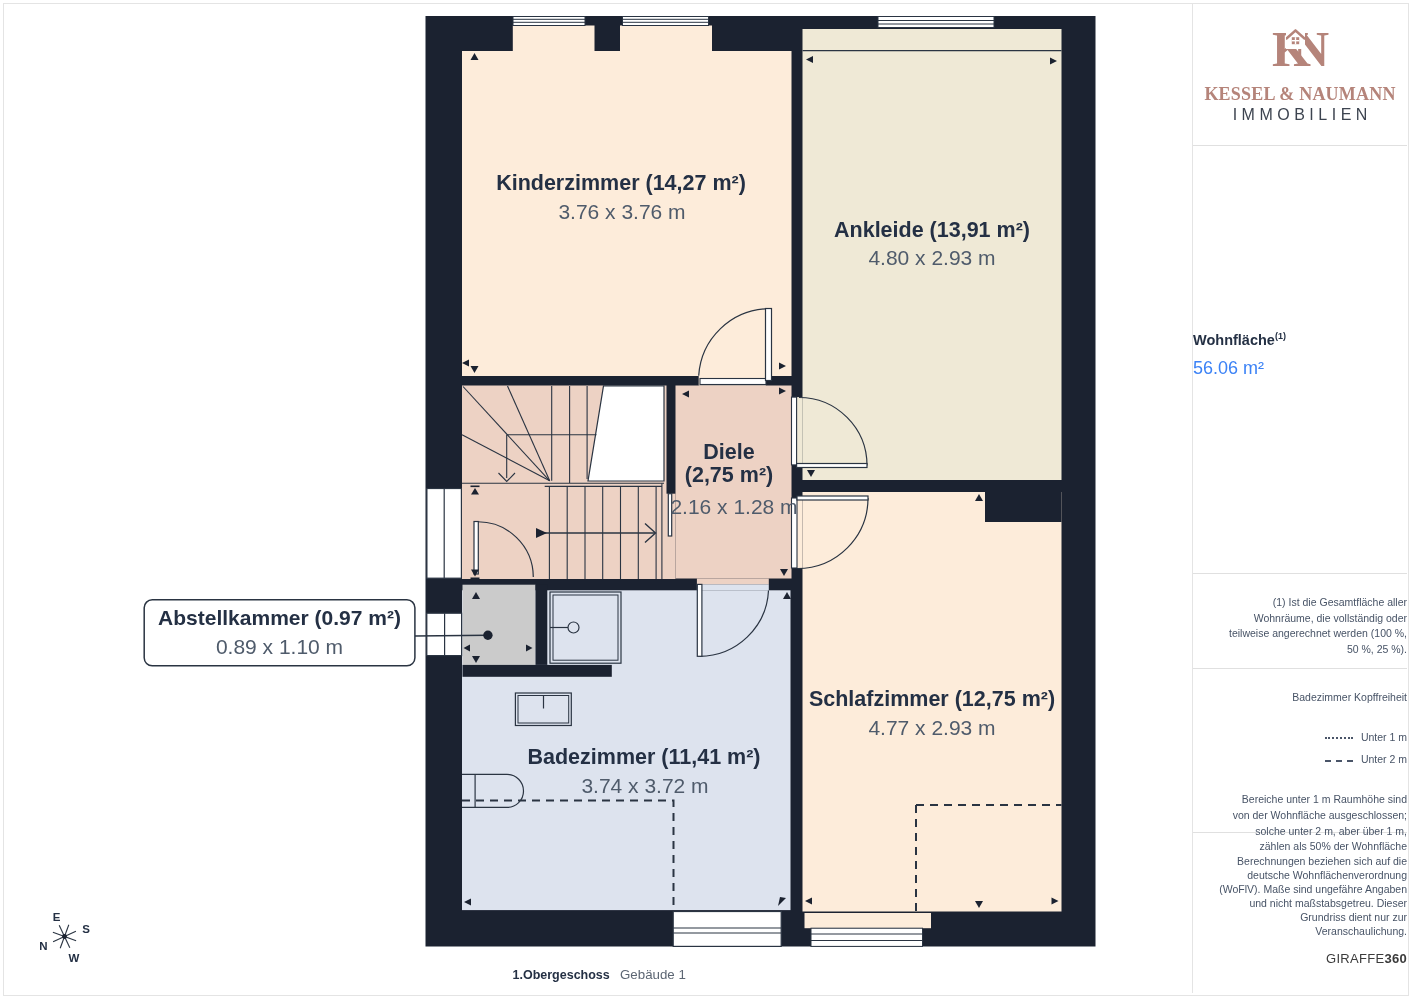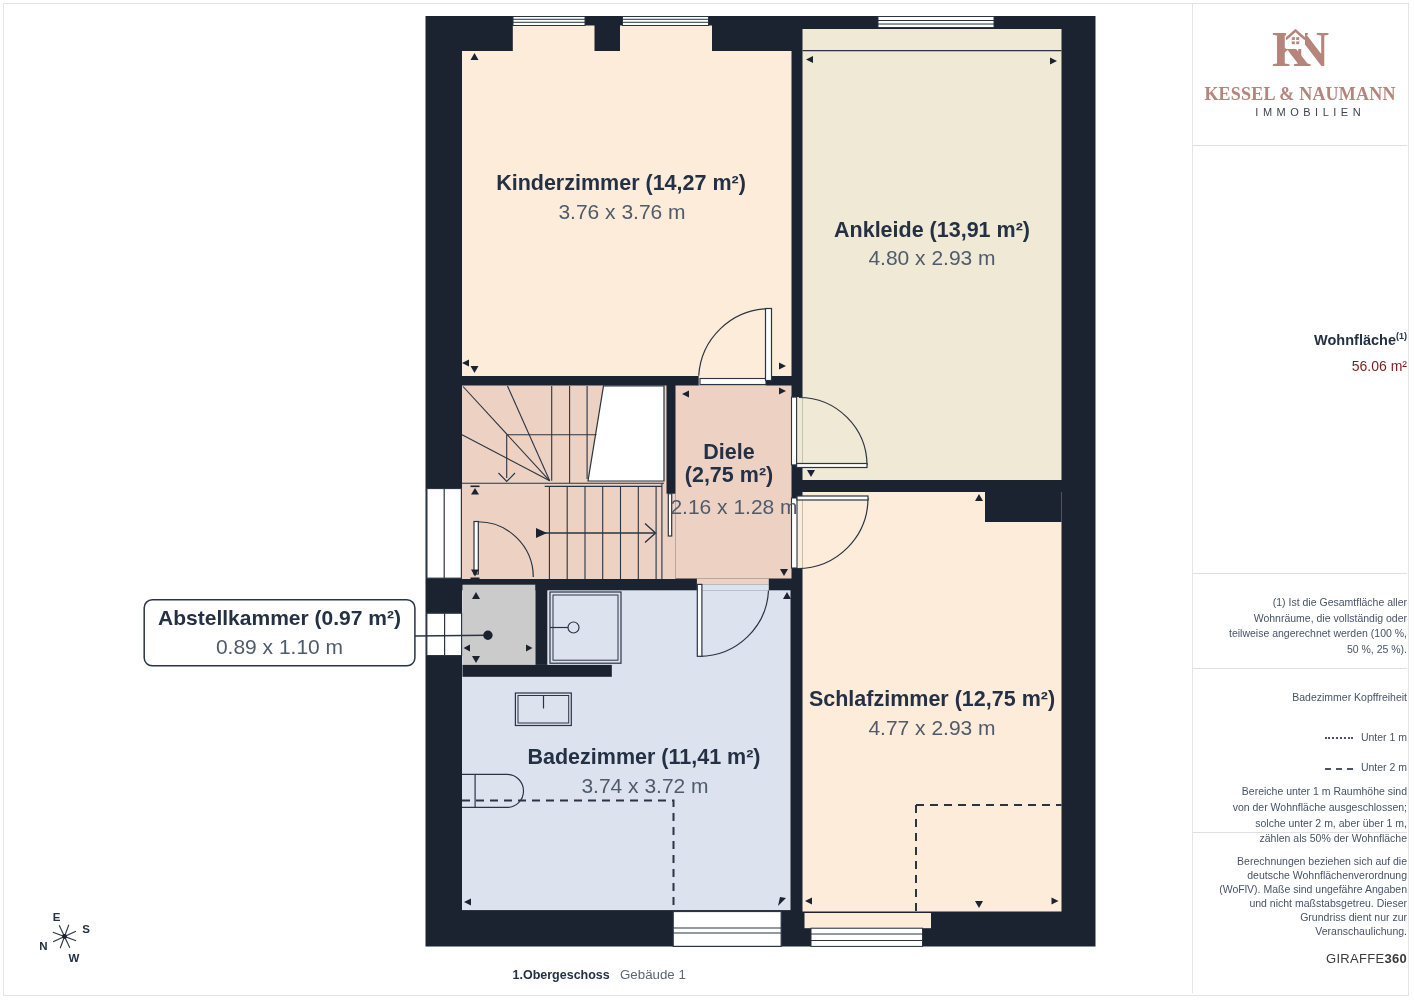--- a/index.html
+++ b/index.html
@@ -266,35 +266,35 @@
   <svg class="abs" style="left:93px;top:25px" width="19" height="20" viewBox="0 0 19 20">
     <rect x="0" y="0" width="19" height="20" fill="#fff"></rect>
     <path d="M9.5 1.5 L18.5 9.5 M9.5 1.5 L0.5 9.5" stroke="#b5847a" stroke-width="2.4" fill="none" stroke-linecap="round"></path>
     <rect x="5.8" y="8.2" width="7.4" height="7" fill="#b5847a"></rect>
     <line x1="9.5" y1="8.2" x2="9.5" y2="15.2" stroke="#fff" stroke-width="1.4"></line>
     <line x1="5.8" y1="11.7" x2="13.2" y2="11.7" stroke="#fff" stroke-width="1.4"></line>
   </svg>
 
   <div class="abs" style="left:0;top:80px;width:214px;text-align:center;font-family:Liberation Serif, serif;font-weight:bold;font-size:18px;color:#b5847a;letter-spacing:0.2px">KESSEL &amp; NAUMANN</div>
 
-  <div class="abs" style="left:8px;top:102px;width:214px;text-align:center;font-size:11px;color:#3d4450;letter-spacing:4.5px;text-indent:4.5px">IMMOBILIEN</div>
-</div>
-
-<div class="abs" style="left:1193px;top:145px;width:214px;height:428px;border-bottom:1px solid #e0e0e0;text-align:right">
+  <div class="abs" style="left:0;top:102px;width:214px;text-align:center;font-size:16px;color:#3d4450;letter-spacing:4.5px;text-indent:4.5px">IMMOBILIEN</div>
+</div>
+
+<div class="abs" style="left:1193px;top:145px;width:214px;height:428px;border-bottom:1px solid #e0e0e0;text-align:left">
   <div style="margin-top:186px;font-size:14.5px;font-weight:bold;color:#243044">Wohnfläche<span style="font-size:9px;vertical-align:super">(1)</span></div>
-  <div style="margin-top:10px;font-size:14px;color:#7f1d1d">56.06 m²</div>
+  <div style="margin-top:10px;font-size:18px;color:#3b82f6">56.06 m²</div>
 </div>
 
 <div class="abs sbtxt" style="left:1193px;top:574px;width:214px;height:94px;border-bottom:1px solid #e0e0e0">
   <div style="margin-top:21px">(1) Ist die Gesamtfläche aller<br>Wohnräume, die vollständig oder<br>teilweise angerechnet werden (100 %,<br>50 %, 25 %).</div>
 </div>
 
 <div class="abs sbtxt" style="left:1193px;top:668px;width:214px;height:164px;border-bottom:1px solid #e0e0e0">
   <div style="margin-top:22px">Badezimmer Kopffreiheit</div>
   <div style="margin-top:24px"><span style="display:inline-block;width:28px;border-top:2px dotted #4a5568;vertical-align:middle;margin-right:8px"></span>Unter 1 m</div>
-  <div style="margin-top:15px"><span style="display:inline-block;width:28px;border-top:2px dashed #4a5568;vertical-align:middle;margin-right:8px"></span>Unter 2 m</div>
-  <div style="margin-top:8px">Bereiche unter 1 m Raumhöhe sind<br>von der Wohnfläche ausgeschlossen;<br>solche unter 2 m, aber über 1 m,<br>zählen als 50% der Wohnfläche</div>
+  <div style="margin-top:7px"><span style="display:inline-block;width:28px;border-top:2px dashed #4a5568;vertical-align:middle;margin-right:8px"></span>Unter 2 m</div>
+  <div style="margin-top:24px">Bereiche unter 1 m Raumhöhe sind<br>von der Wohnfläche ausgeschlossen;<br>solche unter 2 m, aber über 1 m,<br>zählen als 50% der Wohnfläche</div>
 </div>
 
 <div class="abs sbtxt" style="left:1193px;top:832px;width:214px;height:160px">
   <div style="margin-top:22px;line-height:14px">Berechnungen beziehen sich auf die<br>deutsche Wohnflächenverordnung<br>(WoFlV). Maße sind ungefähre Angaben<br>und nicht maßstabsgetreu. Dieser<br>Grundriss dient nur zur<br>Veranschaulichung.</div>
   <div style="margin-top:13px;font-size:13px;color:#3b3b3b;letter-spacing:0.3px">GIRAFFE<b>360</b></div>
 </div>
 
 </body></html>

